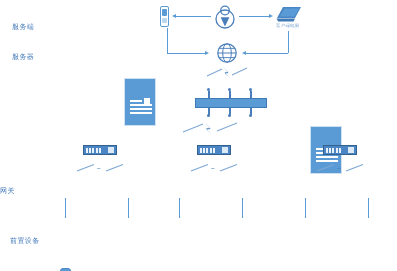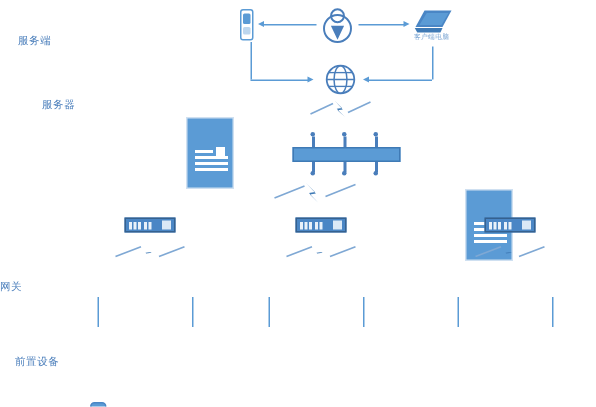--- a/index.html
+++ b/index.html
@@ -89,21 +89,21 @@
   .arrow.left{border-top:2.6px solid transparent;border-bottom:2.6px solid transparent;border-right:4px solid #5b9bd5;}
   .arrow.right{border-top:2.6px solid transparent;border-bottom:2.6px solid transparent;border-left:4px solid #5b9bd5;}
   .bolt{position:absolute;}
 </style>
 </head>
 <body>
 
 <div id="canvas">
 
   <div class="row-label" style="left:12px;top:24px;">服务端</div>
-  <div class="row-label" style="left:12px;top:67px;margin-left:16px;">服务器</div>
+  <div class="row-label" style="left:12px;top:54px;">服务器</div>
   <div class="row-label" style="left:0;top:188px;">网关</div>
   <div class="row-label" style="left:10px;top:238px;">前置设备</div>
 
   <div class="node phone" style="left:160px;top:6px;">
     <div class="screen"></div>
     <div class="pad"></div>
   </div>
 
   <div class="hline" style="left:176px;top:16px;width:35px;"></div>
   <div class="arrow left" style="left:172px;top:13.5px;"></div>

